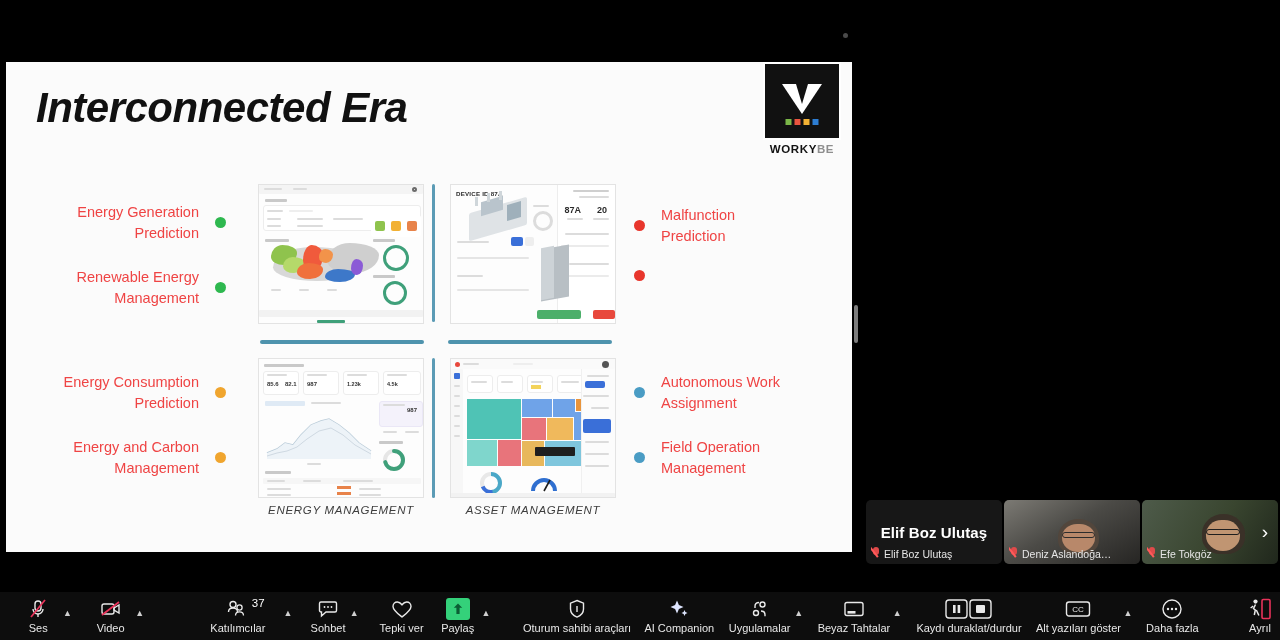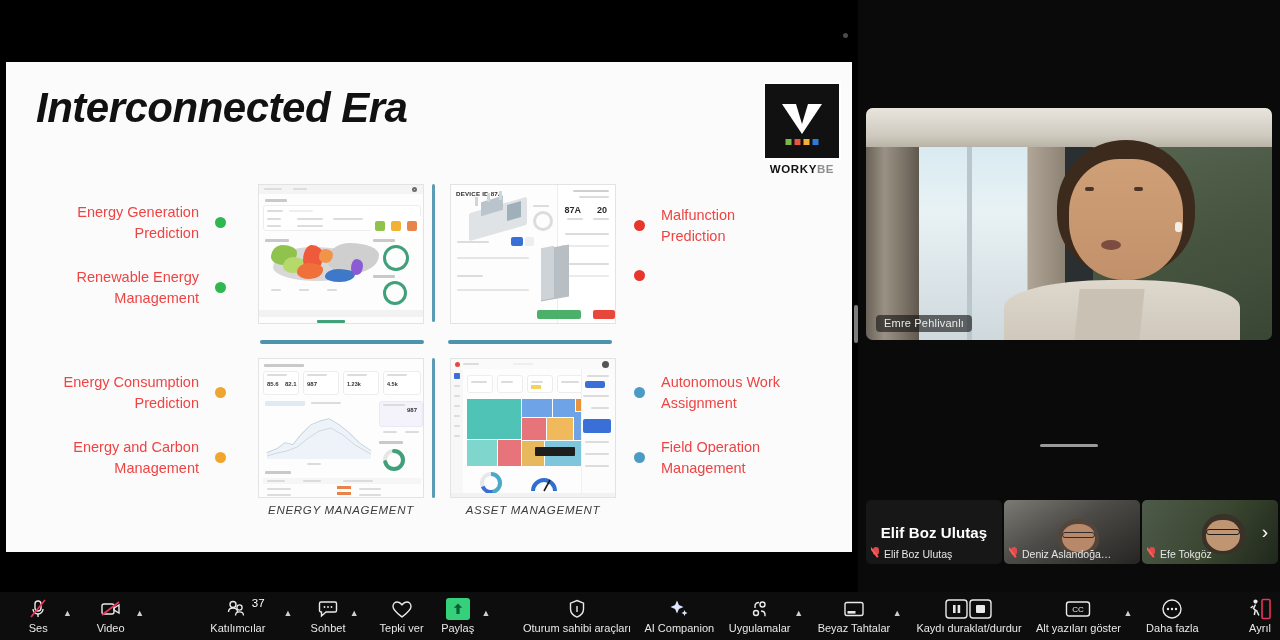--- a/index.html
+++ b/index.html
@@ -32,21 +32,21 @@
   }
 
   .slide-title {
     position: absolute; left: 30px; top: 22px;
     font-size: 42px; font-weight: bold; font-style: italic;
     color: #111; letter-spacing: -0.5px;
     font-family: "Liberation Sans", sans-serif;
   }
 
   
-  .logo-wrap { position: absolute; right: 8px; top: 20px; width: 84px; text-align: center; }
+  .logo-wrap { position: absolute; right: 8px; top: 0; width: 84px; text-align: center; }
   .logo-box {
     width: 78px; height: 78px; background: #111; margin: 0 auto;
     position: relative; border: 2px solid #fff;
   }
   .logo-w {
     position: absolute; left: 50%; top: 20px; transform: translateX(-50%);
     width: 0; height: 0;
     border-left: 20px solid transparent; border-right: 20px solid transparent;
     border-top: 30px solid #fff;
   }
@@ -480,42 +480,20 @@
           <div class="bar" style="left:0;bottom:0;width:100%;height:4px;background:#f2f2f2;"></div>
         </div>
       </div>
 
       <div class="caption" style="left:252px; top:442px; width:166px;">ENERGY MANAGEMENT</div>
       <div class="caption" style="left:444px; top:442px; width:166px;">ASSET MANAGEMENT</div>
 
     </div>
   </div>
 
-  <div class="vpanel">
-
-    <div class="speaker">
-      <div class="sp-wall"></div>
-      <div class="sp-win"></div>
-      <div class="sp-winframe"></div>
-      <div class="sp-curtainL"></div>
-      <div class="sp-curtainR"></div>
-      <div class="sp-ceil"></div>
-      <div class="sp-body"></div>
-      <div class="sp-collar"></div>
-      <div class="sp-head"></div>
-      <div class="sp-face"></div>
-      <div class="sp-eyeL"></div>
-      <div class="sp-eyeR"></div>
-      <div class="sp-mouth"></div>
-      <div class="sp-bud"></div>
-      <div class="nametag">Emre Pehlivanlı</div>
-    </div>
-
-    <div class="divider-handle"></div>
-  </div>
 
   <div class="strip">
 
     <div class="tile named">
       <span class="tile-bigname">Elif Boz Ulutaş</span>
       <span class="tile-label">
         <span class="micoff"></span>
         <span>Elif Boz Ulutaş</span>
       </span>
     </div>

